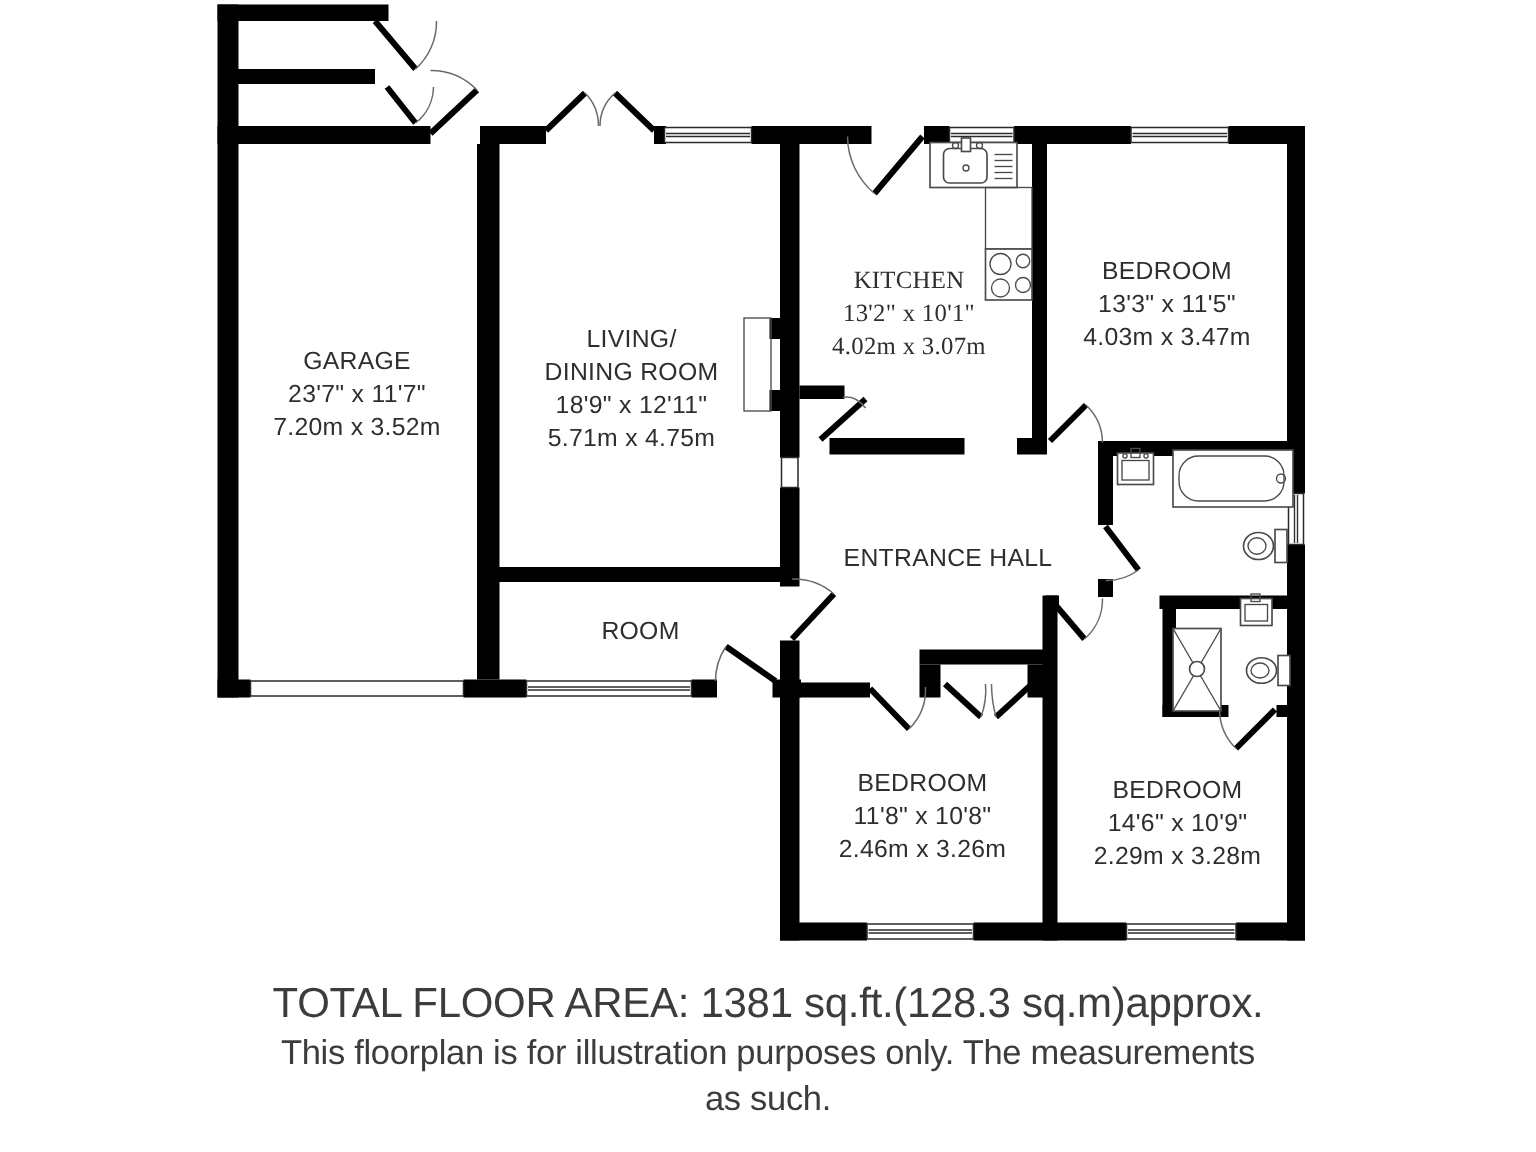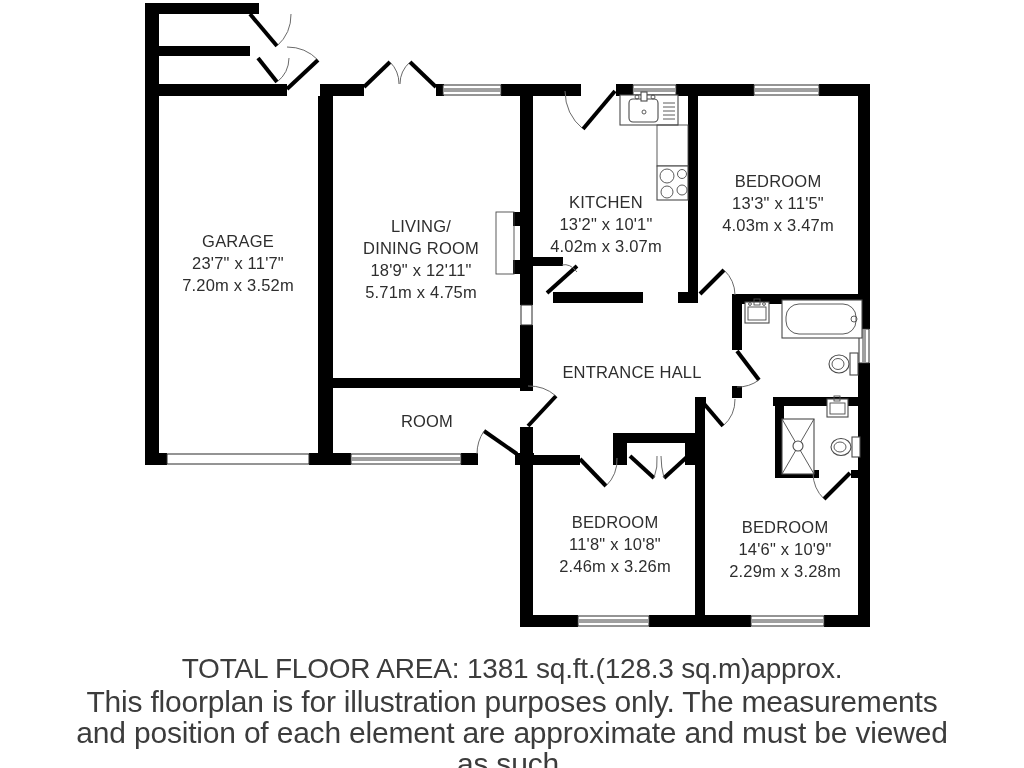--- a/index.html
+++ b/index.html
@@ -4,21 +4,21 @@
 <style>
   html,body{margin:0;padding:0;background:#ffffff;}
   #stage{position:relative;width:1024px;height:768px;background:#ffffff;overflow:hidden;
          font-family:"Liberation Sans", sans-serif;}
   #plan-svg{position:absolute;left:0;top:0;}
   .room-label{position:absolute;text-align:center;color:#2e2e2e;font-size:16.5px;line-height:22px;
               letter-spacing:0.2px;white-space:nowrap;}
   .room-label .rn{font-size:16.5px;}
   .footer{position:absolute;left:0;top:652px;width:1024px;text-align:center;color:#3c3c3c;}
   .footer .total{font-size:28px;line-height:34px;letter-spacing:-0.2px;}
-  .footer .disc{font-size:30px;line-height:31px;letter-spacing:-0.2px;}
+  .footer .disc{font-size:23px;line-height:31px;letter-spacing:-0.2px;}
   .wall{fill:#000000;stroke:none;}
   .win{fill:#ffffff;stroke:#2a2a2a;stroke-width:1;}
   .winline{stroke:#2a2a2a;stroke-width:0.9;}
   .leaf{stroke:#000000;stroke-width:4;fill:none;}
   .arc{stroke:#6a6a6a;stroke-width:1;fill:none;}
   .fix{stroke:#4a4a4a;stroke-width:1.1;fill:#ffffff;}
   .fixthin{stroke:#4a4a4a;stroke-width:0.9;fill:none;}
 </style>
 </head>
 <body>
@@ -199,21 +199,21 @@
     <div class="rd">7.20m x 3.52m</div>
   </div>
 
   <div class="room-label" style="left:341px;top:215px;width:160px;">
     <div class="rn">LIVING/</div>
     <div class="rn">DINING ROOM</div>
     <div class="rd">18'9" x 12'11"</div>
     <div class="rd">5.71m x 4.75m</div>
   </div>
 
-  <div class="room-label" style="left:526px;top:191px;width:160px;">
+  <div class="room-label" style="left:526px;top:176px;width:160px;font-family:Liberation Serif, serif;">
     <div class="rn">KITCHEN</div>
     <div class="rd">13'2" x 10'1"</div>
     <div class="rd">4.02m x 3.07m</div>
   </div>
 
   <div class="room-label" style="left:698px;top:170px;width:160px;">
     <div class="rn">BEDROOM</div>
     <div class="rd">13'3" x 11'5"</div>
     <div class="rd">4.03m x 3.47m</div>
   </div>
@@ -234,17 +234,16 @@
 
   <div class="room-label" style="left:705px;top:516px;width:160px;">
     <div class="rn">BEDROOM</div>
     <div class="rd">14'6" x 10'9"</div>
     <div class="rd">2.29m x 3.28m</div>
   </div>
 
   <div class="footer">
     <div class="total">TOTAL FLOOR AREA: 1381 sq.ft.(128.3 sq.m)approx.</div>
     <div class="disc">This floorplan is for illustration purposes only. The measurements</div>
-    <div class="disc">and position of each element are approximate and must be viewed</div>
     <div class="disc">as such.</div>
   </div>
 
 </div>
 
 </body></html>

